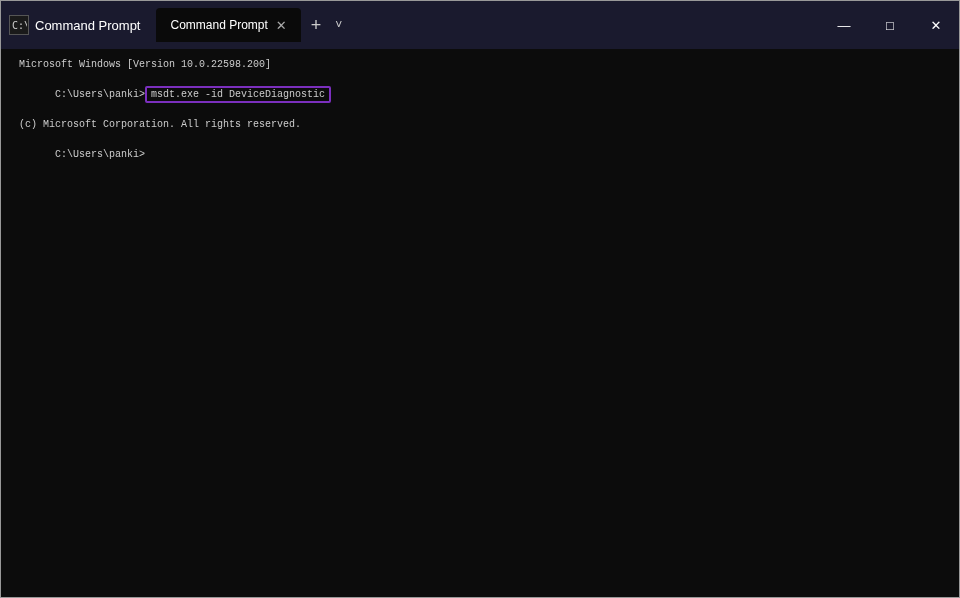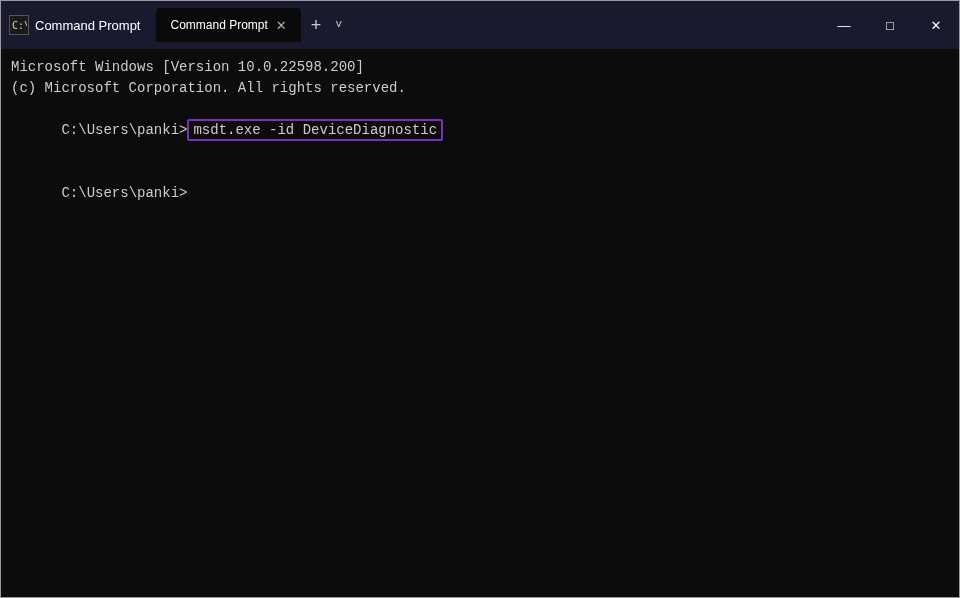--- a/index.html
+++ b/index.html
@@ -119,23 +119,23 @@
       justify-content: center;
       color: #fff;
       font-size: 13px;
       cursor: pointer;
       background: transparent;
     }
 
     .terminal-body {
       background: #0c0c0c;
       flex: 1;
-      padding: 8px 10px;
+      padding: 8px 18px;
       font-family: 'Courier New', Consolas, monospace;
-      font-size: 14px;
+      font-size: 10px;
       color: #cccccc;
       line-height: 1.5;
       overflow: hidden;
     }
 
     .line {
       white-space: pre;
     }
 
     .highlight-box {
@@ -176,21 +176,21 @@
 
     <div class="window-controls">
       <div class="win-btn">—</div>
       <div class="win-btn">□</div>
       <div class="win-btn close">✕</div>
     </div>
   </div>
 
   <div class="terminal-body">
     <div class="line">Microsoft Windows [Version 10.0.22598.200]</div>
-    <div class="line">(c) Microsoft Corporation. All rights reserved.</div>
     <div class="line">
       <span class="prompt">C:\Users\panki&gt;</span><span class="highlight-box"><span>msdt.exe -id DeviceDiagnostic</span></span>
     </div>
+    <div class="line">(c) Microsoft Corporation. All rights reserved.</div>
     <div class="line">
       <span class="prompt">C:\Users\panki&gt;</span>
     </div>
   </div>
 </div>
 
 </body></html>

